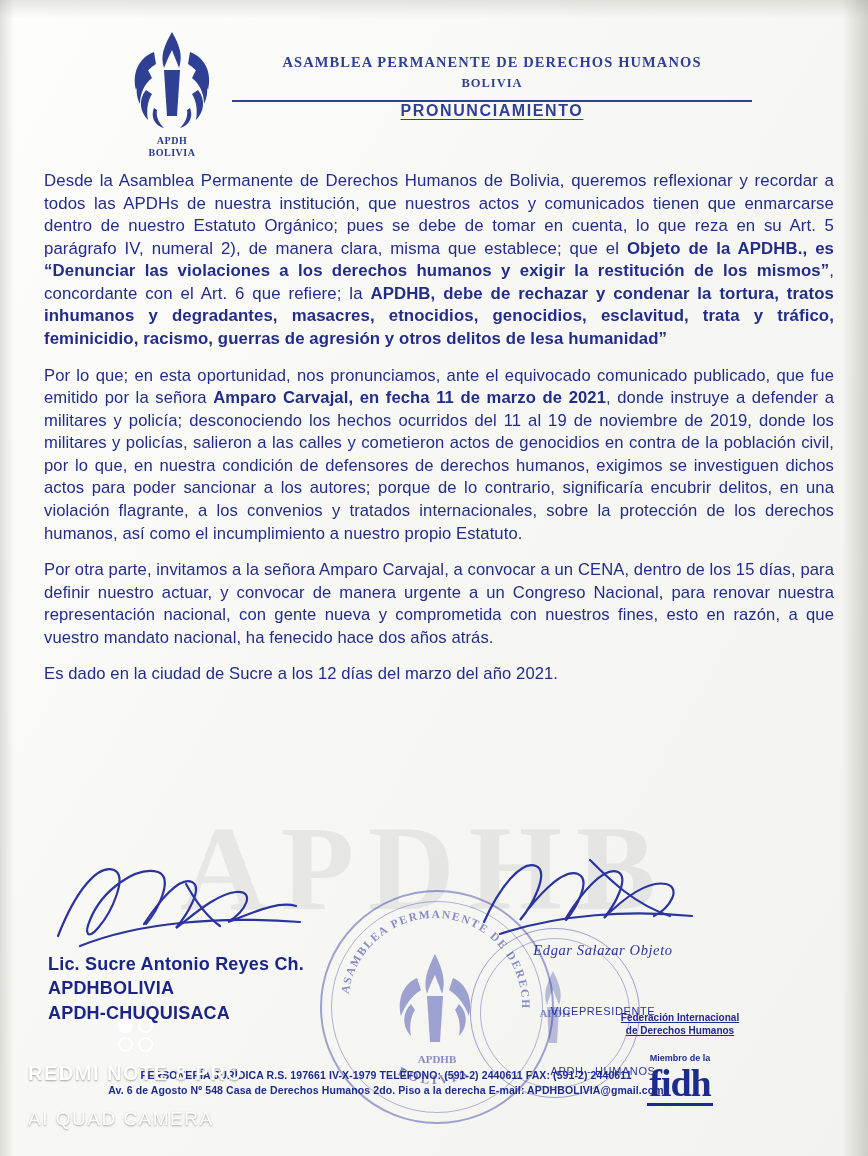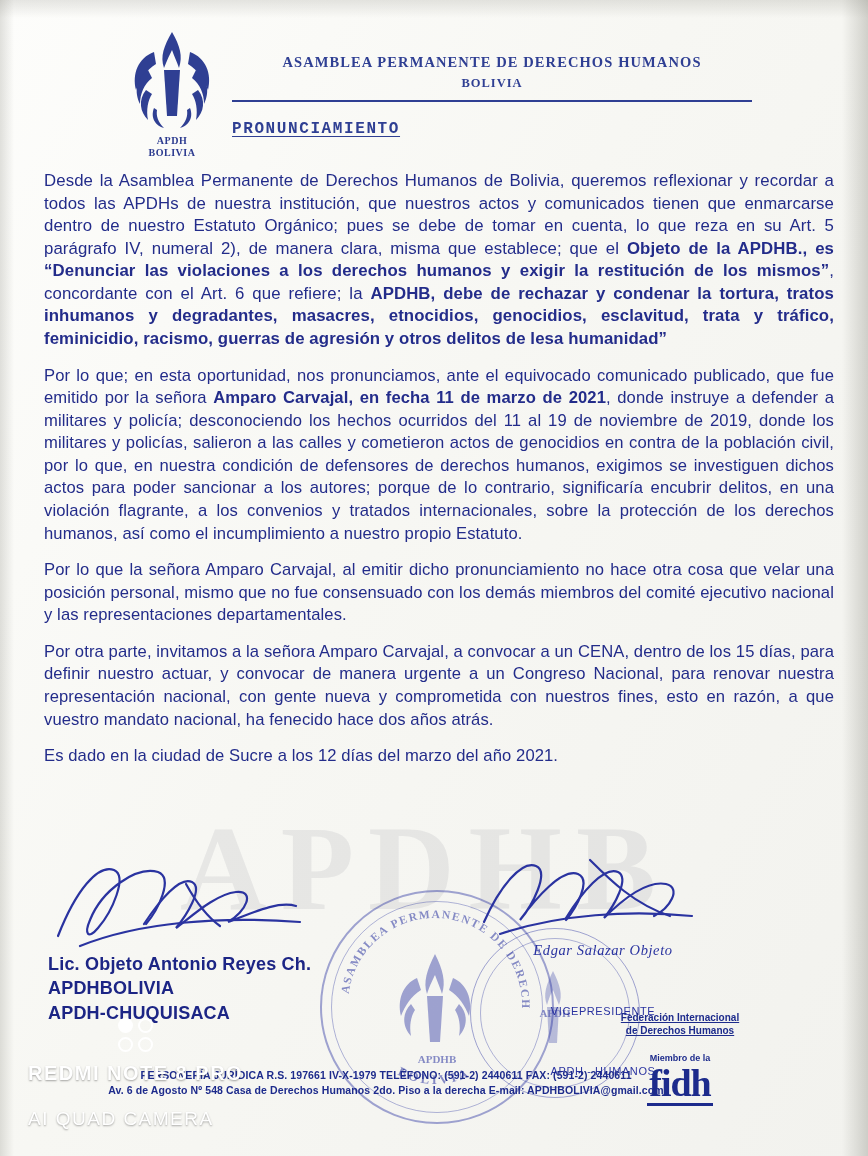--- a/index.html
+++ b/index.html
@@ -89,23 +89,24 @@
     position: absolute;
     left: 232px;
     top: 100px;
     width: 520px;
     height: 2px;
     background: #2f3f93;
   }
   .doc-kind {
     position: absolute;
     left: 232px;
-    top: 120px;
+    top: 102px;
     width: 520px;
-    font-family: Liberation Mono, monospace;
+    text-align: center;
+    font-family: Liberation Sans, sans-serif;
     font-weight: bold;
     color: #2f3f93;
     font-size: 16px;
     letter-spacing: 1.6px;
     text-decoration: underline;
     text-underline-offset: 3px;
   }
 
   
   .body-text {
@@ -346,21 +347,20 @@
   </div>
 
   <div class="watermark">APDHB</div>
 
   <div class="body-text">
 
     <p class="p-lead para-gap"><span>Desde la Asamblea Permanente de Derechos Humanos de Bolivia, queremos reflexionar y recordar a todos las APDHs de nuestra institución, que nuestros actos y comunicados tienen que enmarcarse dentro de nuestro Estatuto Orgánico; pues se debe de tomar en cuenta, lo que reza en su Art. 5 parágrafo IV, numeral 2), de manera clara, misma que establece; que el </span><span class="b">Objeto de la APDHB., es “Denunciar las violaciones a los derechos humanos y exigir la restitución de los mismos”</span><span>, concordante con el Art. 6 que refiere; la </span><span class="b">APDHB, debe de rechazar y condenar la tortura, tratos inhumanos y degradantes, masacres, etnocidios, genocidios, esclavitud, trata y tráfico, feminicidio, racismo, guerras de agresión y otros delitos de lesa humanidad”</span></p>
 
     <p class="para-gap"><span>Por lo que; en esta oportunidad, nos pronunciamos, ante el equivocado comunicado publicado, que fue emitido por la señora </span><span class="b">Amparo Carvajal, en fecha 11 de marzo de 2021</span><span>, donde instruye a defender a militares y policía; desconociendo los hechos ocurridos del 11 al 19 de noviembre de 2019, donde los militares y policías, salieron a las calles y cometieron actos de genocidios en contra de la población civil, por lo que, en nuestra condición de defensores de derechos humanos, exigimos se investiguen dichos actos para poder sancionar a los autores; porque de lo contrario, significaría encubrir delitos, en una violación flagrante, a los convenios y tratados internacionales, sobre la protección de los derechos humanos, así como el incumplimiento a nuestro propio Estatuto.</span></p>
 
-    <p class="para-gap">Por lo que la señora Amparo Carvajal, al emitir dicho pronunciamiento no hace otra cosa que velar una posición personal, mismo que no fue consensuado con los demás miembros del comité ejecutivo nacional y las representaciones departamentales.</p>
 
     <p class="para-gap">Por otra parte, invitamos a la señora Amparo Carvajal, a convocar a un CENA, dentro de los 15 días, para definir nuestro actuar, y convocar de manera urgente a un Congreso Nacional, para renovar nuestra representación nacional, con gente nueva y comprometida con nuestros fines, esto en razón, a que vuestro mandato nacional, ha fenecido hace dos años atrás.</p>
 
     <p>Es dado en la ciudad de Sucre a los 12 días del marzo del año 2021.</p>
   </div>
 
   <div class="sig-area">
 
     <div class="sig-left-scribble">
       <svg width="320" height="110" viewBox="0 0 320 110">
@@ -378,21 +378,21 @@
         <g fill="none" stroke="#2a33a0" stroke-width="2.2" stroke-linecap="round">
           <path d="M14 72 C30 36, 52 10, 66 16 C80 22, 62 56, 50 70 C66 48, 92 18, 108 24 C122 30, 106 58, 96 70"></path>
           <path d="M96 68 C112 42, 134 16, 148 22 C160 28, 144 56, 134 68 C150 52, 176 30, 196 34 C212 38, 200 58, 184 66"></path>
           <path d="M120 10 C140 30, 164 54, 200 66"></path>
           <path d="M30 84 C90 64, 160 60, 222 66"></path>
         </g>
       </svg>
     </div>
 
     <div class="sig-left-block">
-      <div>Lic. Objeto Antonio Reyes Ch.</div>
+      <div>Lic. Sucre Antonio Reyes Ch.</div>
       <div>APDHBOLIVIA</div>
       <div>APDH-CHUQUISACA</div>
     </div>
 
     <div class="sig-right-block">
       <div class="sig-right-name">Edgar Salazar Objeto</div>
       <div class="sig-right-role">VICEPRESIDENTE</div>
       <div class="sig-right-role">APDH - HUMANOS</div>
     </div>
   </div>

